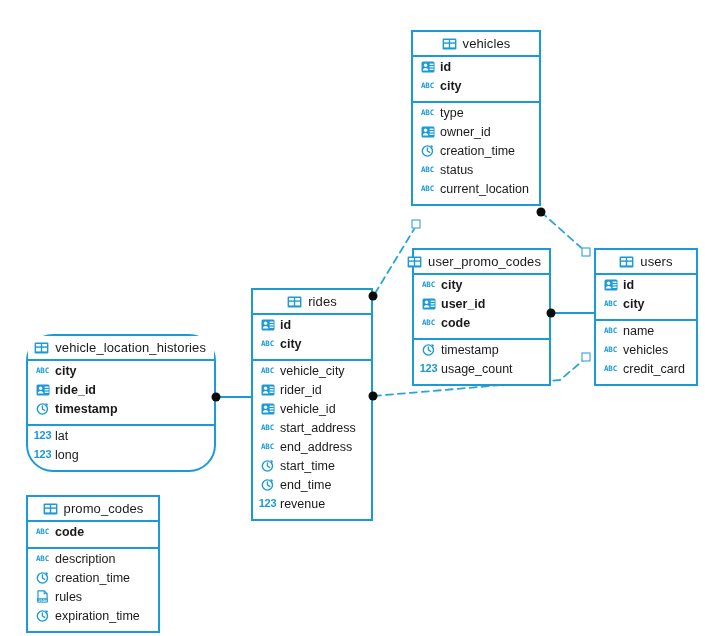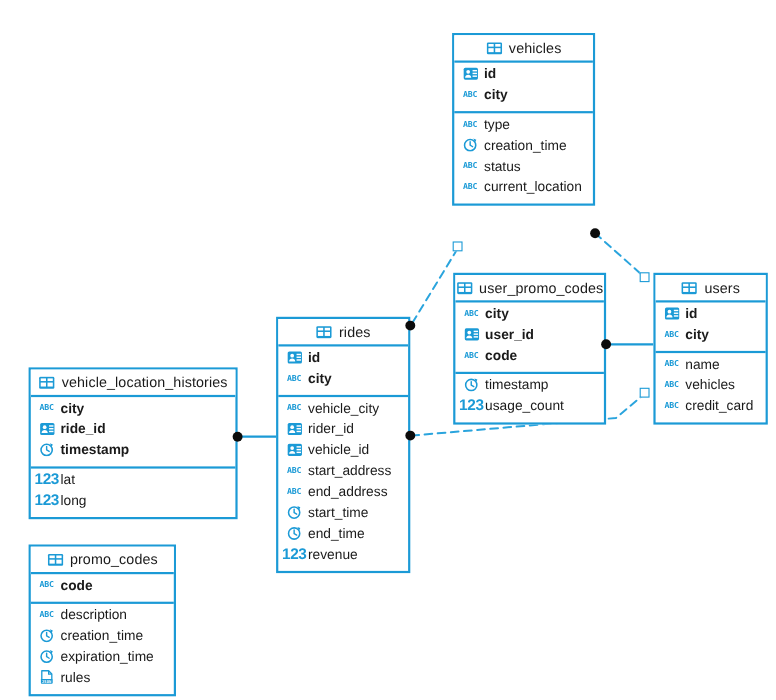--- a/index.html
+++ b/index.html
@@ -22,21 +22,21 @@
   .tbl-header{
     display:flex;align-items:center;
     gap:6px;
     height:25px;
     padding:0 8px;
     box-sizing:border-box;
     border-bottom:2px solid #1b9ad6;
     background:#ffffff;
     justify-content:center;
   }
-  .tbl-header.left{justify-content:center;}
+  .tbl-header.left{justify-content:flex-end;}
   .tbl-title{
     font-size:13px;color:#1a1a1a;letter-spacing:.1px;white-space:nowrap;
   }
   .section{padding:3px 0 3px 0;}
   .section + .section{border-top:2px solid #1b9ad6;}
   .row{
     display:flex;align-items:flex-start;gap:5px;
     height:19px;padding:0 7px;box-sizing:border-box;
     font-size:12.5px;color:#1a1a1a;white-space:nowrap;
   }
@@ -48,21 +48,21 @@
   .ic svg{display:block;}
   .ic-abc{
     width:15px;height:13px;
     font-family:"DejaVu Sans Mono", monospace;
     font-size:7.5px;font-weight:bold;color:#1b9ad6;
     letter-spacing:-0.2px;line-height:13px;
   }
   .ic-123{
     width:15px;height:13px;
     font-family:"Liberation Sans", sans-serif;
-    font-size:14px;font-weight:bold;color:#1b9ad6;
+    font-size:11px;font-weight:bold;color:#1b9ad6;
     letter-spacing:-0.3px;line-height:13px;
   }
 
   
   .dot{
     position:absolute;width:9px;height:9px;border-radius:50%;
     background:#0c0c0c;z-index:4;
     transform:translate(-50%,-50%);
   }
   .sq{
@@ -131,20 +131,33 @@
           <span>city</span>
         </div>
       </div>
       <div class="section">
         <div class="row">
           <span class="ic ic-abc">ABC</span>
           <span>type</span>
         </div>
         <div class="row">
           <span class="ic">
+            <svg width="14" height="12" viewBox="0 0 14 12">
+              <rect x="0.5" y="0.5" width="13" height="11" rx="1.5" fill="#1b9ad6"></rect>
+              <circle cx="4.6" cy="4.3" r="1.7" fill="#fff"></circle>
+              <path d="M1.8 9.6c0-1.6 1.3-2.6 2.8-2.6s2.8 1 2.8 2.6z" fill="#fff"></path>
+              <rect x="8.6" y="2.6" width="4" height="1.3" fill="#fff"></rect>
+              <rect x="8.6" y="5.1" width="4" height="1.3" fill="#fff"></rect>
+              <rect x="8.6" y="7.6" width="4" height="1.3" fill="#fff"></rect>
+            </svg>
+          </span>
+          <span>owner_id</span>
+        </div>
+        <div class="row">
+          <span class="ic">
             <svg width="14" height="13" viewBox="0 0 14 13">
               <circle cx="6.4" cy="7" r="5.1" fill="#fff" stroke="#1b9ad6" stroke-width="1.4"></circle>
               <path d="M6.4 3.9 V7 L8.7 8.4" stroke="#1b9ad6" stroke-width="1.3" fill="none" stroke-linecap="round"></path>
               <path d="M9.3 1.0 l2.7 1.1 -1.1 2.5z" fill="#1b9ad6"></path>
             </svg>
           </span>
           <span>creation_time</span>
         </div>
         <div class="row">
           <span class="ic ic-abc">ABC</span>
@@ -350,21 +363,21 @@
           </span>
           <span>end_time</span>
         </div>
         <div class="row">
           <span class="ic ic-123">123</span>
           <span>revenue</span>
         </div>
       </div>
     </div>
 
-  <div class="table" id="t-vehicle_location_histories" style="left:26px;top:334px;width:190px;">
+  <div class="table" id="t-vehicle_location_histories" style="left:26px;top:334px;width:190px;border-radius:27px;">
       <div class="tbl-header left">
         <span class="ic">
           <svg width="15" height="12" viewBox="0 0 15 12">
             <rect x="0.6" y="0.6" width="13.8" height="10.8" rx="1.2" fill="#1b9ad6"></rect>
             <rect x="2.0" y="2.0" width="4.8" height="2.4" fill="#fff"></rect>
             <rect x="8.2" y="2.0" width="4.8" height="2.4" fill="#fff"></rect>
             <rect x="2.0" y="5.8" width="4.8" height="3.6" fill="#fff"></rect>
             <rect x="8.2" y="5.8" width="4.8" height="3.6" fill="#fff"></rect>
           </svg>
         </span>
@@ -437,38 +450,38 @@
         </div>
         <div class="row">
           <span class="ic">
             <svg width="14" height="13" viewBox="0 0 14 13">
               <circle cx="6.4" cy="7" r="5.1" fill="#fff" stroke="#1b9ad6" stroke-width="1.4"></circle>
               <path d="M6.4 3.9 V7 L8.7 8.4" stroke="#1b9ad6" stroke-width="1.3" fill="none" stroke-linecap="round"></path>
               <path d="M9.3 1.0 l2.7 1.1 -1.1 2.5z" fill="#1b9ad6"></path>
             </svg>
           </span>
           <span>creation_time</span>
-        </div>
-        <div class="row">
-          <span class="ic">
-            <svg width="14" height="13" viewBox="0 0 14 13">
-              <circle cx="6.4" cy="7" r="5.1" fill="#fff" stroke="#1b9ad6" stroke-width="1.4"></circle>
-              <path d="M6.4 3.9 V7 L8.7 8.4" stroke="#1b9ad6" stroke-width="1.3" fill="none" stroke-linecap="round"></path>
-              <path d="M9.3 1.0 l2.7 1.1 -1.1 2.5z" fill="#1b9ad6"></path>
-            </svg>
-          </span>
-          <span>expiration_time</span>
         </div>
         <div class="row">
           <span class="ic">
             <svg width="14" height="13" viewBox="0 0 14 13">
               <path d="M2 0.8 h6.2 l2.9 2.9 v8.0 h-9.1z" fill="#fff" stroke="#1b9ad6" stroke-width="1.2" stroke-linejoin="round"></path>
               <path d="M8.2 0.8 v3.0 h2.9" fill="none" stroke="#1b9ad6" stroke-width="1.1"></path>
               <rect x="1.2" y="8.2" width="10.5" height="4.2" rx="0.6" fill="#1b9ad6"></rect>
               <text x="6.4" y="11.6" font-family="DejaVu Sans Mono, monospace" font-size="3.6" font-weight="bold" fill="#fff" text-anchor="middle">JSON</text>
             </svg>
           </span>
           <span>rules</span>
         </div>
+        <div class="row">
+          <span class="ic">
+            <svg width="14" height="13" viewBox="0 0 14 13">
+              <circle cx="6.4" cy="7" r="5.1" fill="#fff" stroke="#1b9ad6" stroke-width="1.4"></circle>
+              <path d="M6.4 3.9 V7 L8.7 8.4" stroke="#1b9ad6" stroke-width="1.3" fill="none" stroke-linecap="round"></path>
+              <path d="M9.3 1.0 l2.7 1.1 -1.1 2.5z" fill="#1b9ad6"></path>
+            </svg>
+          </span>
+          <span>expiration_time</span>
+        </div>
       </div>
     </div>
 
 </div>
 
 </body></html>

